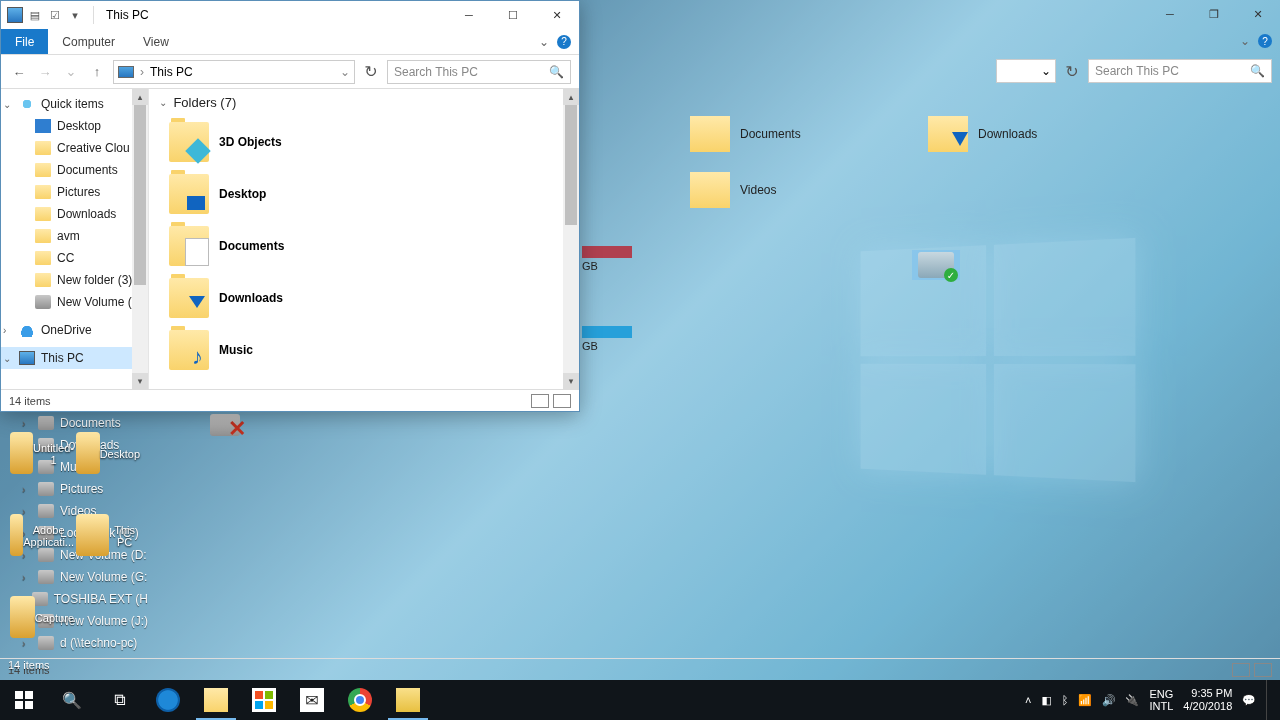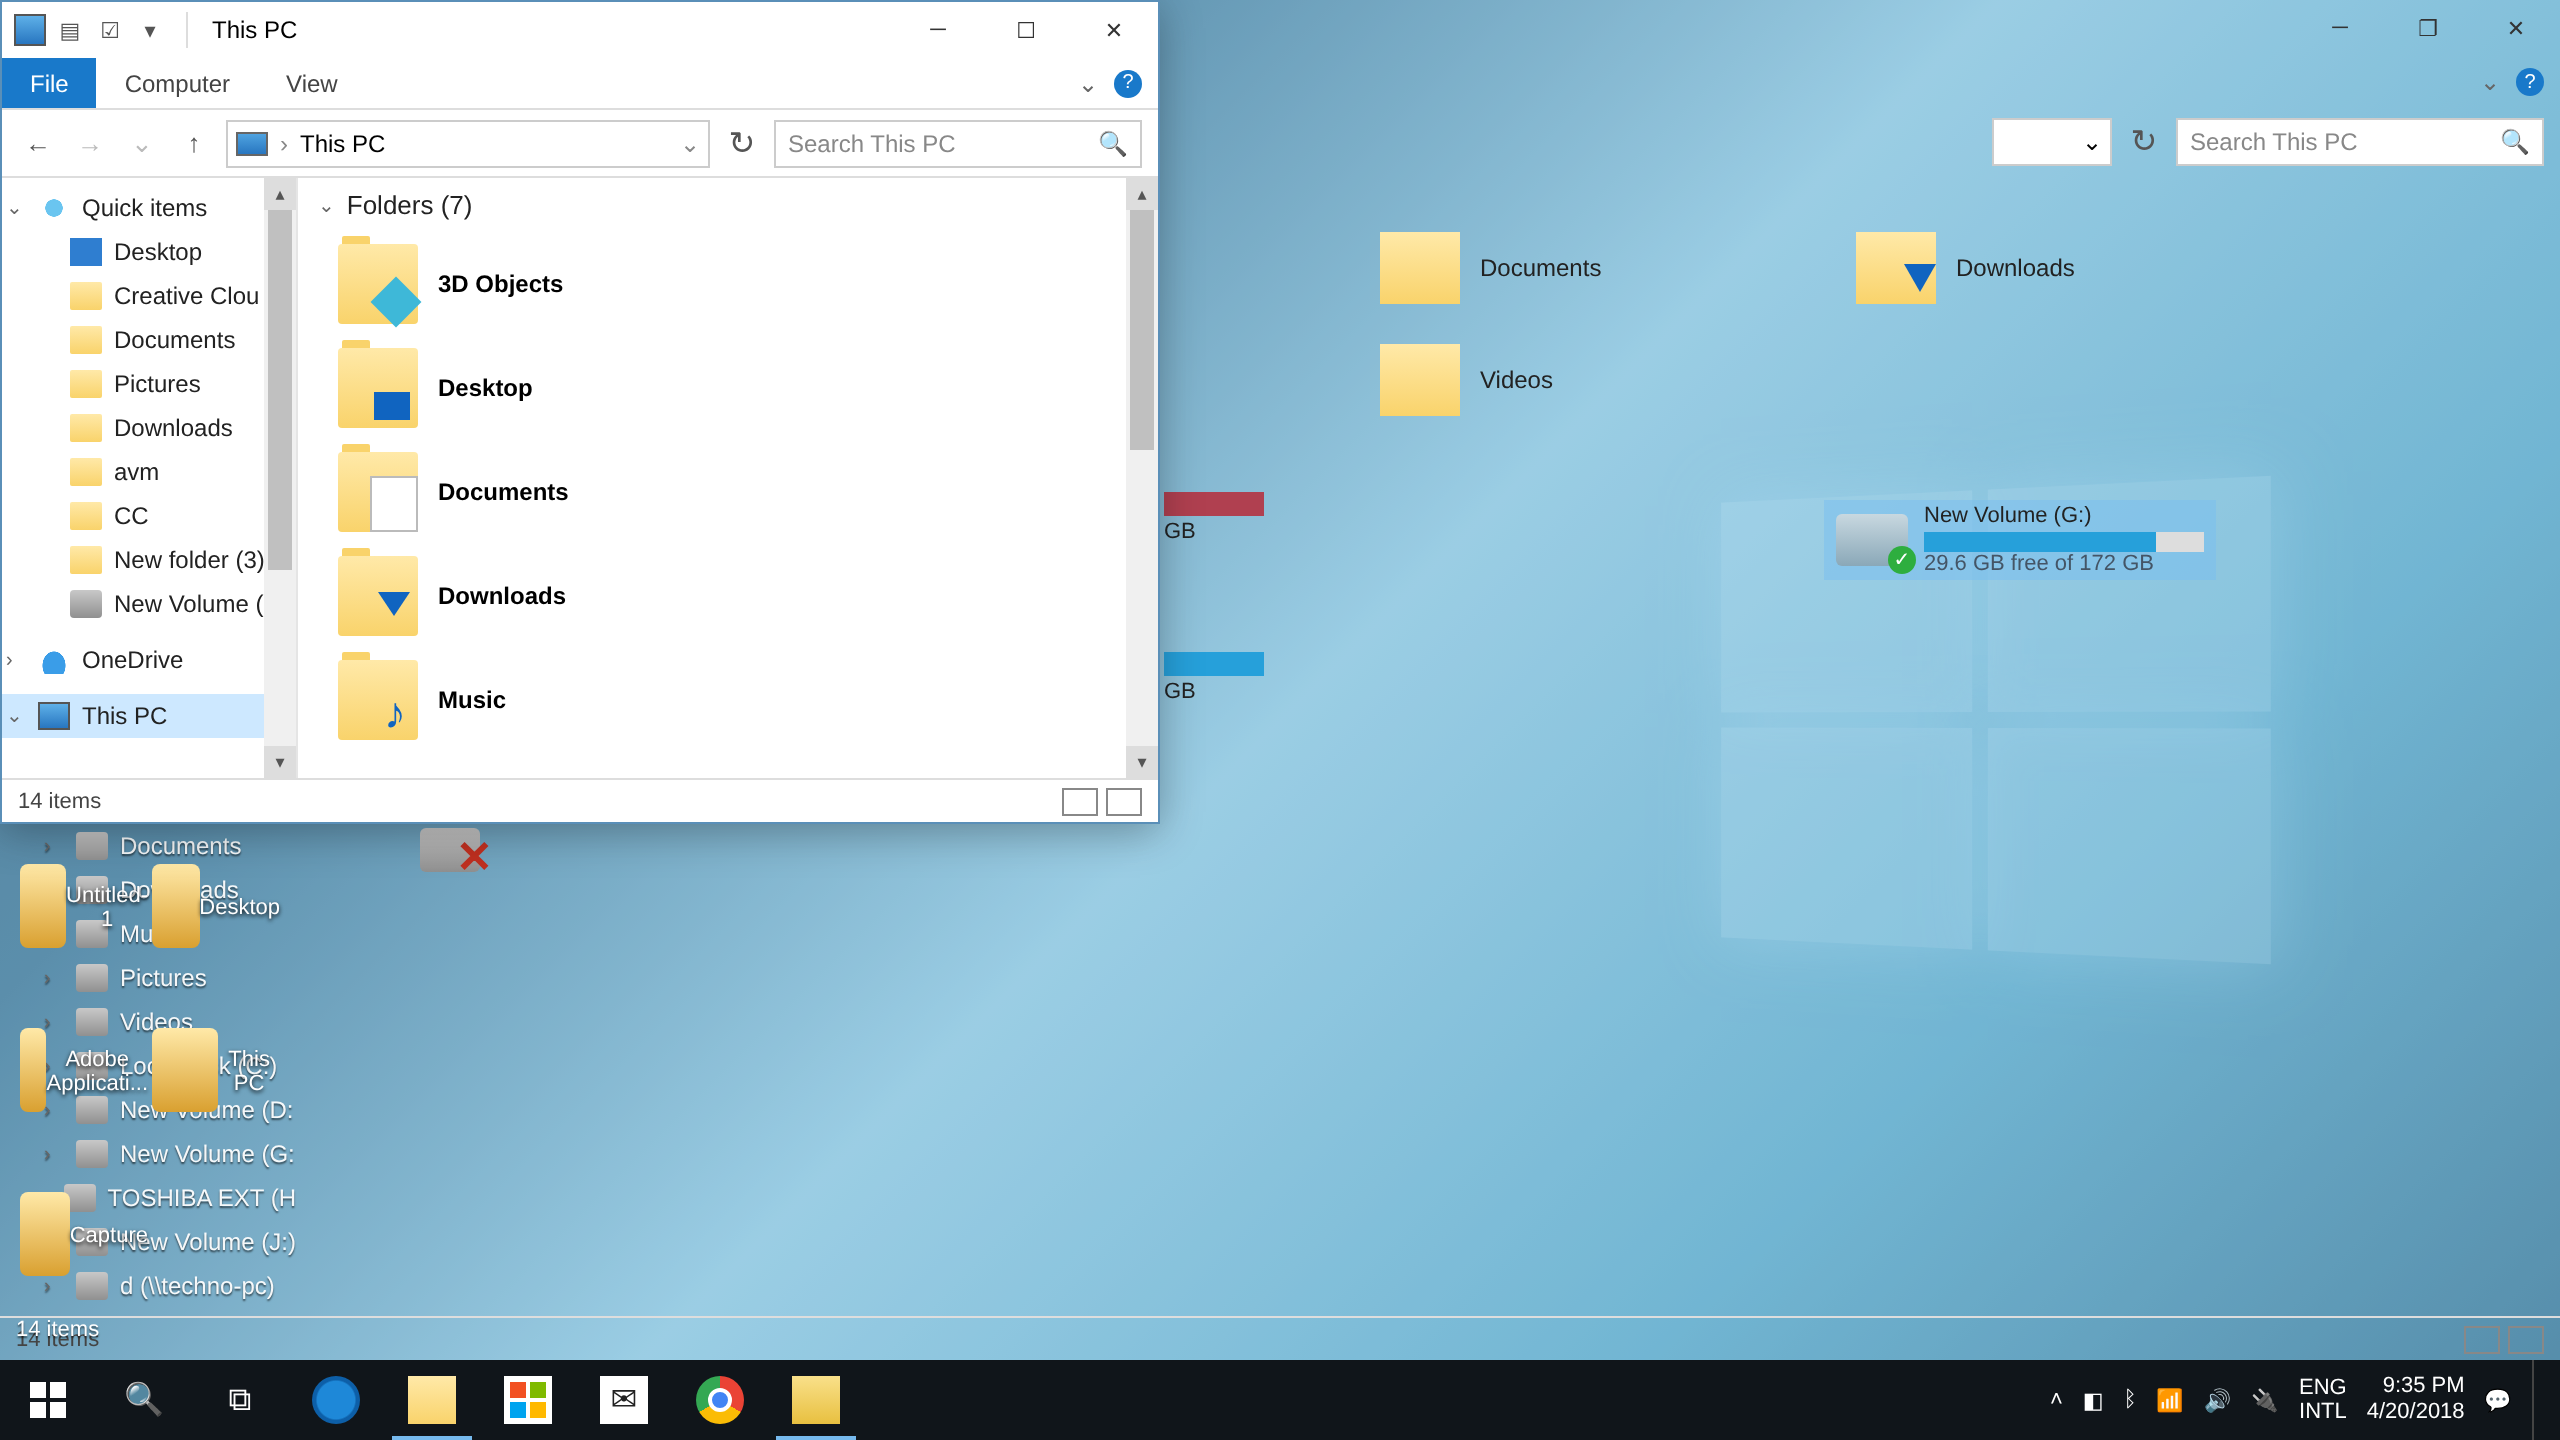--- a/index.html
+++ b/index.html
@@ -153,27 +153,20 @@
     <div class="bgitem" style="left:582px;top:340px;font-size:11px;">
         <span>GB</span>
       </div>
     <div style="position:absolute;left:582px;top:326px;width:50px;height:12px;background:#26a0da;"></div>
 
     <div class="drive-item sel" style="left:912px;top:250px;">
       <div style="display:flex;gap:8px;align-items:center;">
         <div style="width:36px;height:26px;background:linear-gradient(#c8d8e0,#8aa8b8);border-radius:3px;position:relative;">
             <span style="position:absolute;right:-4px;bottom:-4px;width:14px;height:14px;background:#2eae3f;border-radius:50%;color:#fff;font-size:10px;display:flex;align-items:center;justify-content:center;">✓</span>
           </div>
-        <div>
-          <div>New Volume (G:)</div>
-          <div class="bar">
-              <span style="width:83%"></span>
-            </div>
-          <div style="color:#456;">29.6 GB free of 172 GB</div>
-        </div>
       </div>
     </div>
 
     <div style="position:absolute;left:210px;top:414px;width:30px;height:22px;background:linear-gradient(#c8c8c8,#909090);border-radius:3px;"></div>
     <div style="position:absolute;left:228px;top:416px;color:#c03020;font-size:22px;font-weight:bold;">✕</div>
 
     <div class="status" style="position:absolute;left:0;right:0;bottom:0;background:transparent;">
       <span>14 items</span>
       <div class="viewbtns">
           <span></span>

